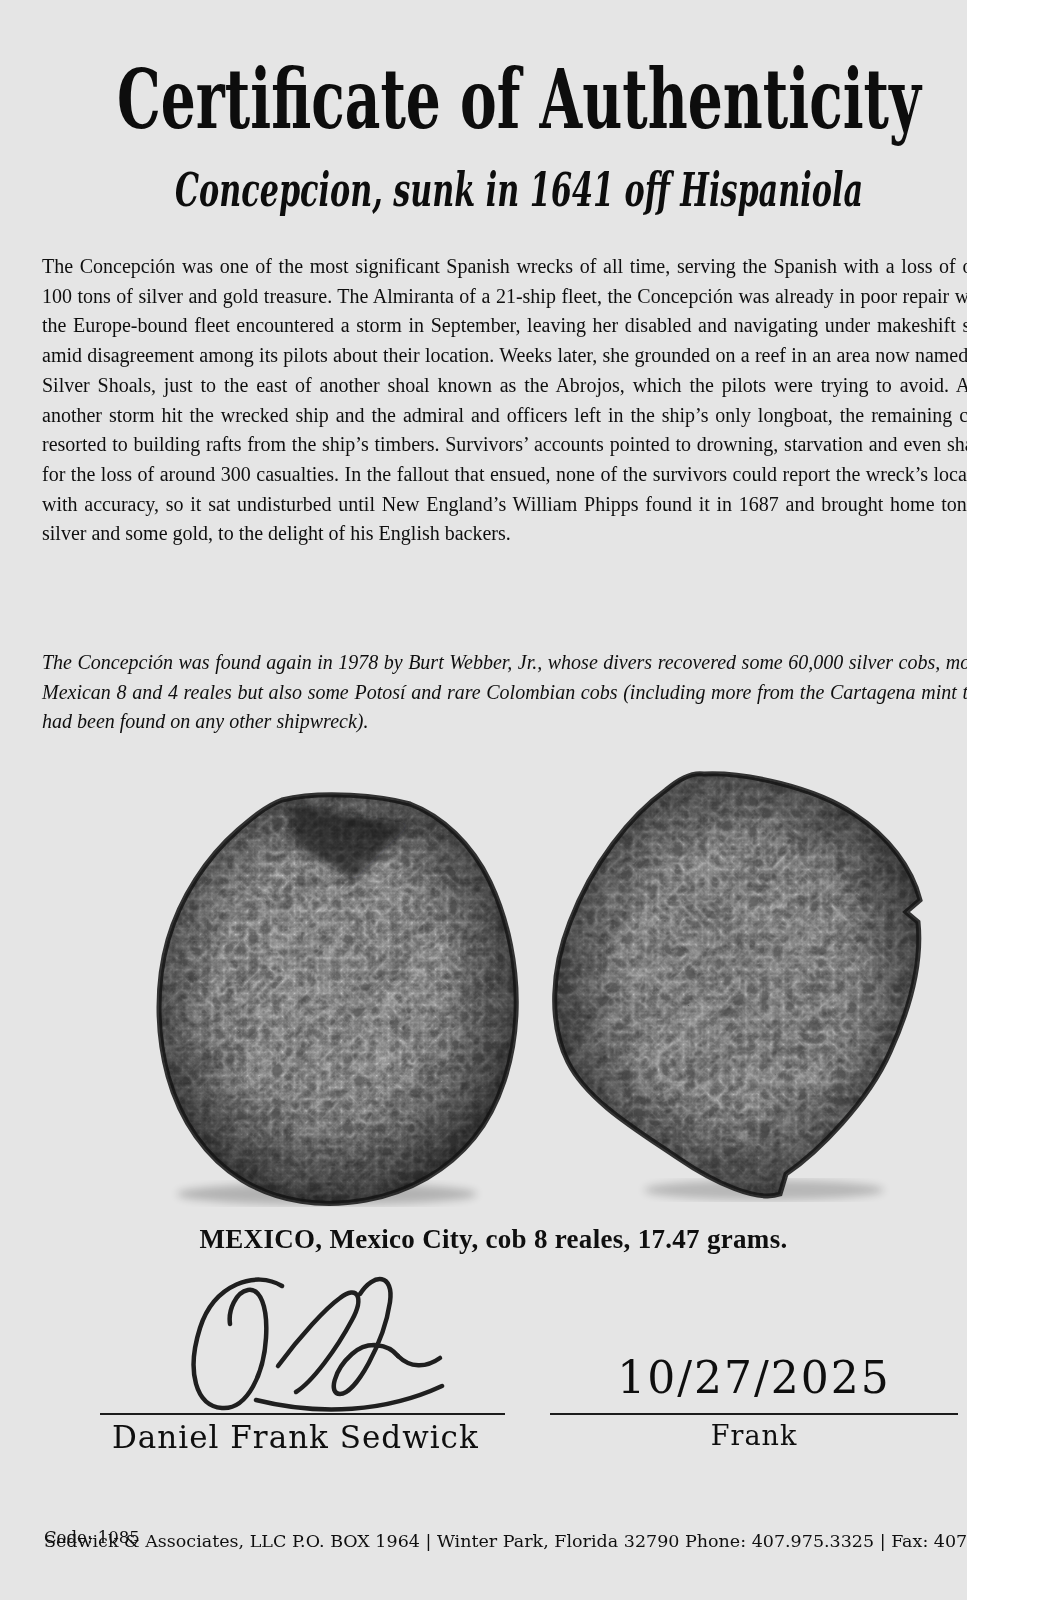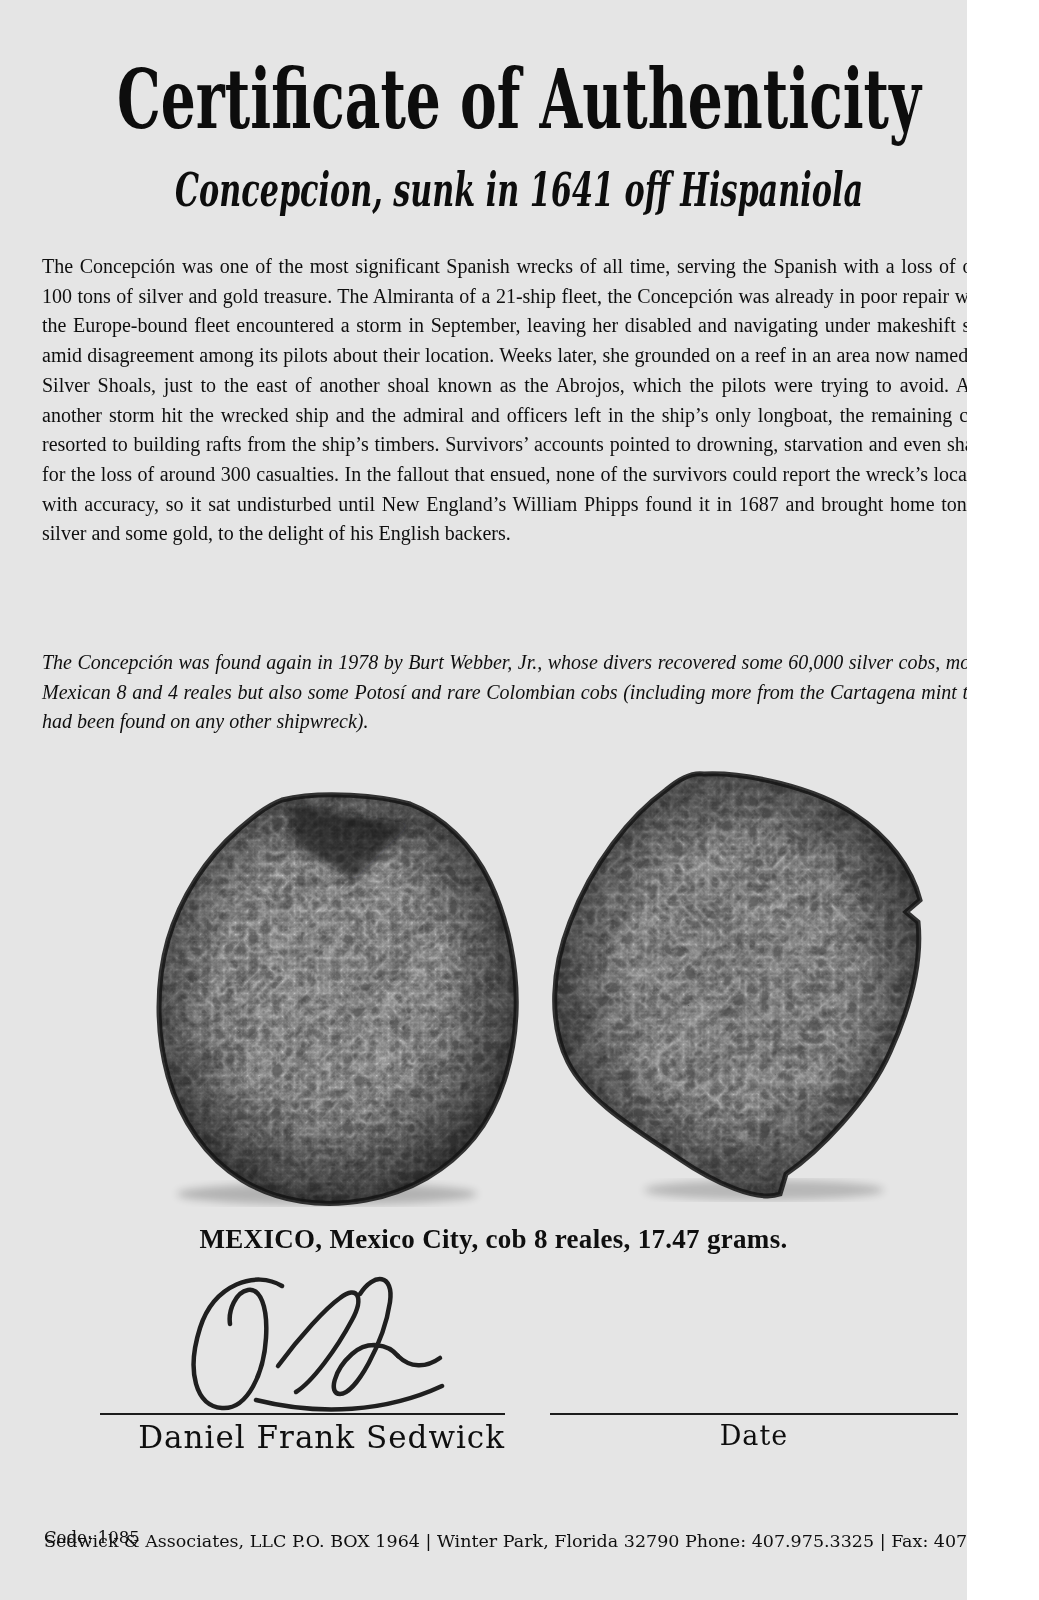--- a/index.html
+++ b/index.html
@@ -28,22 +28,22 @@
   .caption{
     position:absolute;top:1224px;left:0;width:1039px;
     text-align:center;transform:translateX(-26px);
     font-weight:bold;font-size:27px;letter-spacing:0.3px;
   }
   .signature{position:absolute;top:1266px;left:160px;}
   .sig-line{position:absolute;top:1413px;border-top:2px solid #1c1c1c;height:0;}
   .sig-line.left{left:100px;width:405px;}
   .sig-line.right{left:550px;width:408px;}
   .signer-name{
-    position:absolute;top:1419px;left:100px;width:405px;
-    text-align:right;font-size:31px;letter-spacing:1px;
+    position:absolute;top:1419px;left:112px;width:405px;
+    text-align:left;font-size:31px;letter-spacing:1px;
     font-family:"DejaVu Serif", serif;
   }
   .signer-title{
     position:absolute;top:1457px;left:72px;width:460px;
     text-align:center;font-size:21px;
     font-family:"DejaVu Serif", serif;
   }
   .date-value{
     position:absolute;top:1352px;left:550px;width:408px;
     text-align:center;font-size:44px;letter-spacing:2px;
@@ -158,19 +158,20 @@
       <path d="M118,100 C140,70 166,42 180,32 C198,18 204,32 192,54 C176,84 152,116 136,126"></path>
       <path d="M200,28 C214,6 234,8 230,36 C224,76 196,128 180,128 C168,128 174,104 192,88 C208,74 228,78 238,90"></path>
       <path d="M238,90 C250,102 266,102 280,92"></path>
       <path d="M96,134 C160,150 226,146 282,120"></path>
     </g>
   </svg>
 
   <div class="sig-line left"></div>
   <div class="signer-name">Daniel Frank Sedwick</div>
 
+  <div class="date-value">10/27/2025</div>
   <div class="sig-line right"></div>
-  <div class="date-label">Date</div>
+  <div class="date-label">Frank</div>
 
   <div class="code">Code: 1085</div>
   <div class="address">Sedwick &amp; Associates, LLC P.O. BOX 1964 | Winter Park, Florida 32790 Phone: 407.975.3325 | Fax: 407.975.3327 Email: office@sedwickcoins.com</div>
 
 </div>
 
 </body></html>

